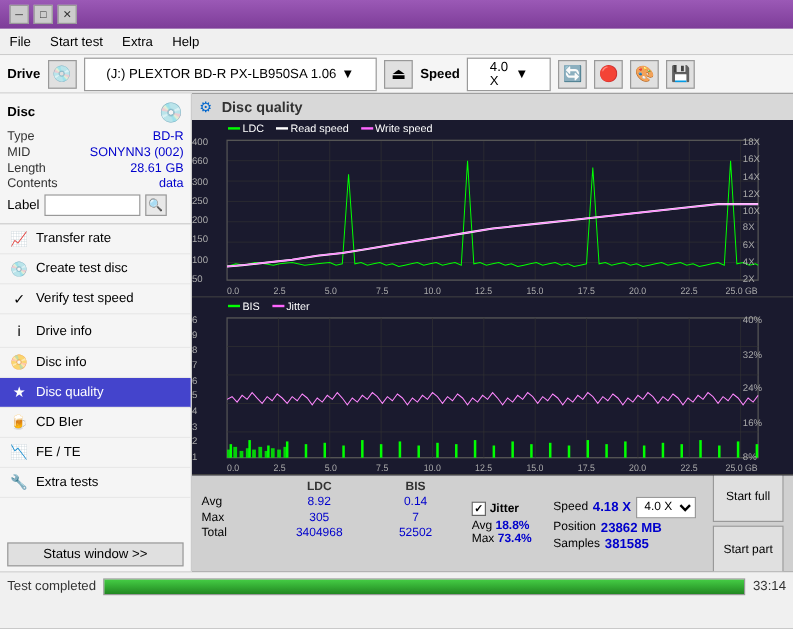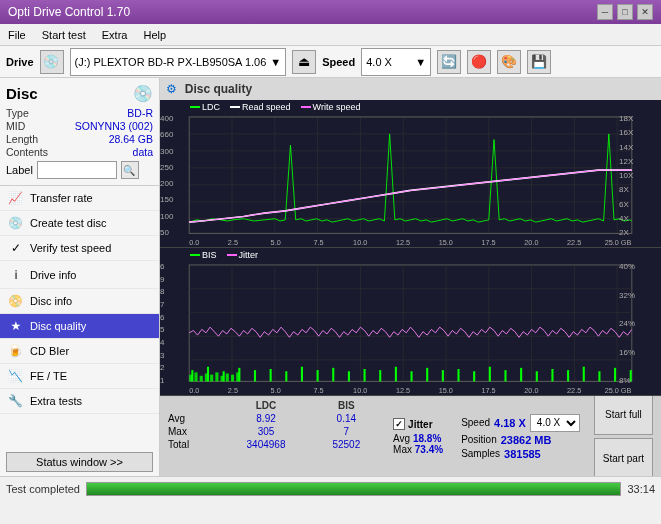--- a/index.html
+++ b/index.html
@@ -45,21 +45,21 @@
       display: flex;
       align-items: center;
       padding: 3px 6px;
       height: 32px;
       gap: 6px;
     }
     .toolbar-label { font-weight: bold; font-size: 11px; }
     .toolbar-drive-select {
       display: flex; align-items: center; gap: 4px;
       background: white; border: 1px solid #999;
-      padding: 2px 4px; min-width: 200px; height: 28px;
+      padding: 2px 18px; min-width: 200px; height: 28px;
       font-size: 11px;
     }
     .toolbar-speed-label { font-weight: bold; }
     .toolbar-icon-btn {
       width: 24px; height: 24px;
       background: #e0e0e0; border: 1px solid #999;
       display: flex; align-items: center; justify-content: center;
       cursor: pointer; font-size: 13px;
     }
 
@@ -79,21 +79,21 @@
       flex-shrink: 0;
     }
     .disc-info-panel {
       padding: 6px;
       border-bottom: 1px solid #ccc;
     }
     .disc-info-header {
       display: flex; align-items: center; justify-content: space-between;
       margin-bottom: 4px;
     }
-    .disc-info-header-text { font-weight: bold; font-size: 15px; }
+    .disc-info-header-text { font-weight: bold; font-size: 11px; }
     .disc-icon { font-size: 16px; }
     .disc-row {
       display: flex; justify-content: space-between;
       margin: 1px 0; font-size: 10.5px;
     }
     .disc-row-label { color: #333; }
     .disc-row-value { color: #0000cc; font-weight: 500; }
     .disc-label-row {
       display: flex; align-items: center; gap: 4px; margin-top: 3px;
     }
@@ -284,21 +284,20 @@
       padding-left: 2px;
       font-size: 8px;
       color: #aaa;
       z-index: 5;
     }
   </style>
 </head>
 <body>
 
 <div class="titlebar">
-  <span class="titlebar-title">Opti Drive Control 1.70</span>
   <div class="titlebar-controls">
     <div class="titlebar-btn">─</div>
     <div class="titlebar-btn">□</div>
     <div class="titlebar-btn">✕</div>
   </div>
 </div>
 
 <div class="menubar">
   <span class="menubar-item">File</span>
   <span class="menubar-item">Start test</span>
@@ -337,21 +336,21 @@
       <div class="disc-row">
         <span class="disc-row-label">Type</span>
         <span class="disc-row-value">BD-R</span>
       </div>
       <div class="disc-row">
         <span class="disc-row-label">MID</span>
         <span class="disc-row-value">SONYNN3 (002)</span>
       </div>
       <div class="disc-row">
         <span class="disc-row-label">Length</span>
-        <span class="disc-row-value">28.64 GB</span>
+        <span class="disc-row-value">28.61 GB</span>
       </div>
       <div class="disc-row">
         <span class="disc-row-label">Contents</span>
         <span class="disc-row-value">data</span>
       </div>
       <div class="disc-label-row">
         <span>Label</span>
         <input class="disc-label-input" type="text" value="" style="">
         <div class="disc-label-btn">🔍</div>
       </div>

